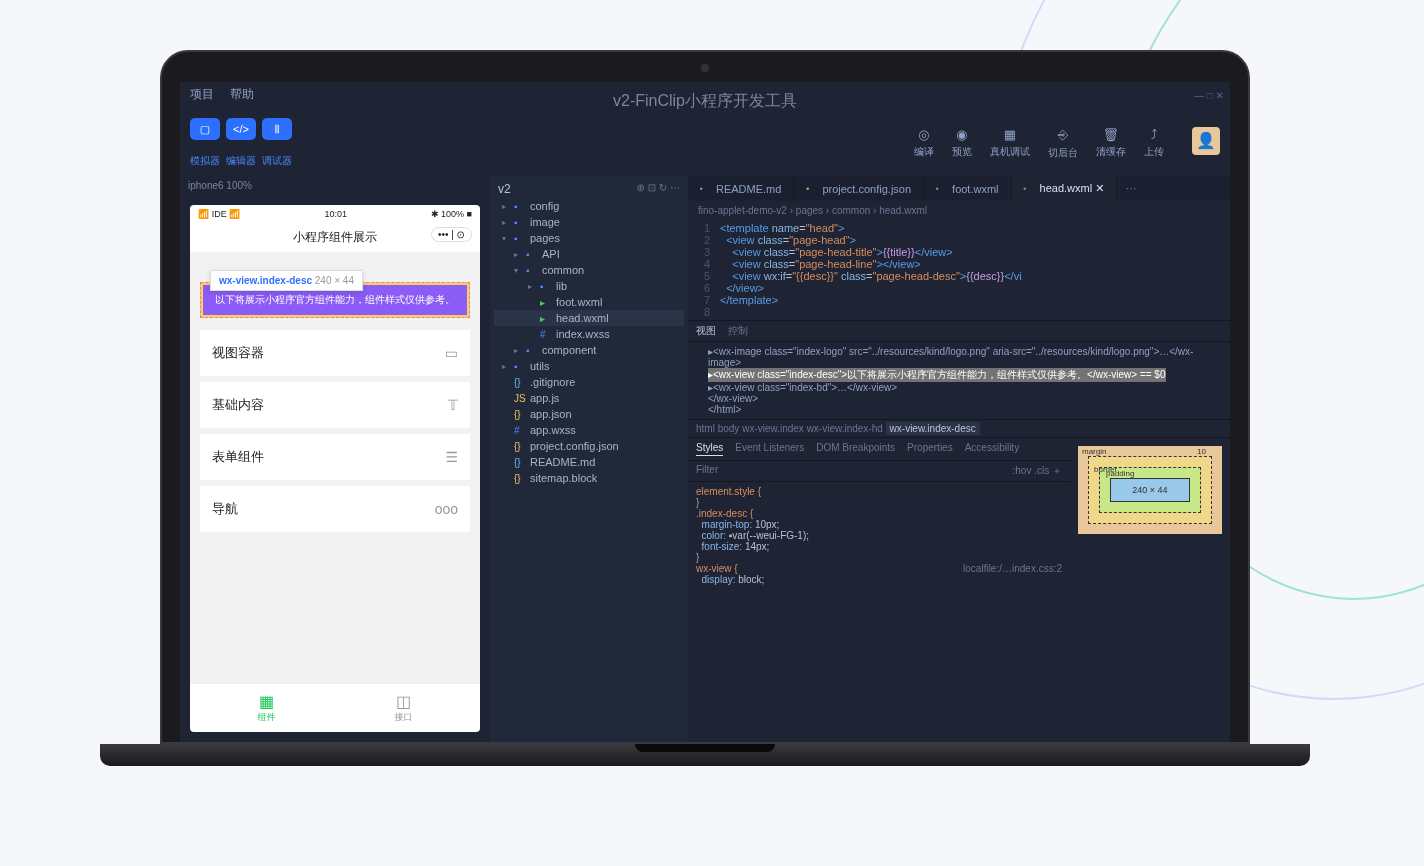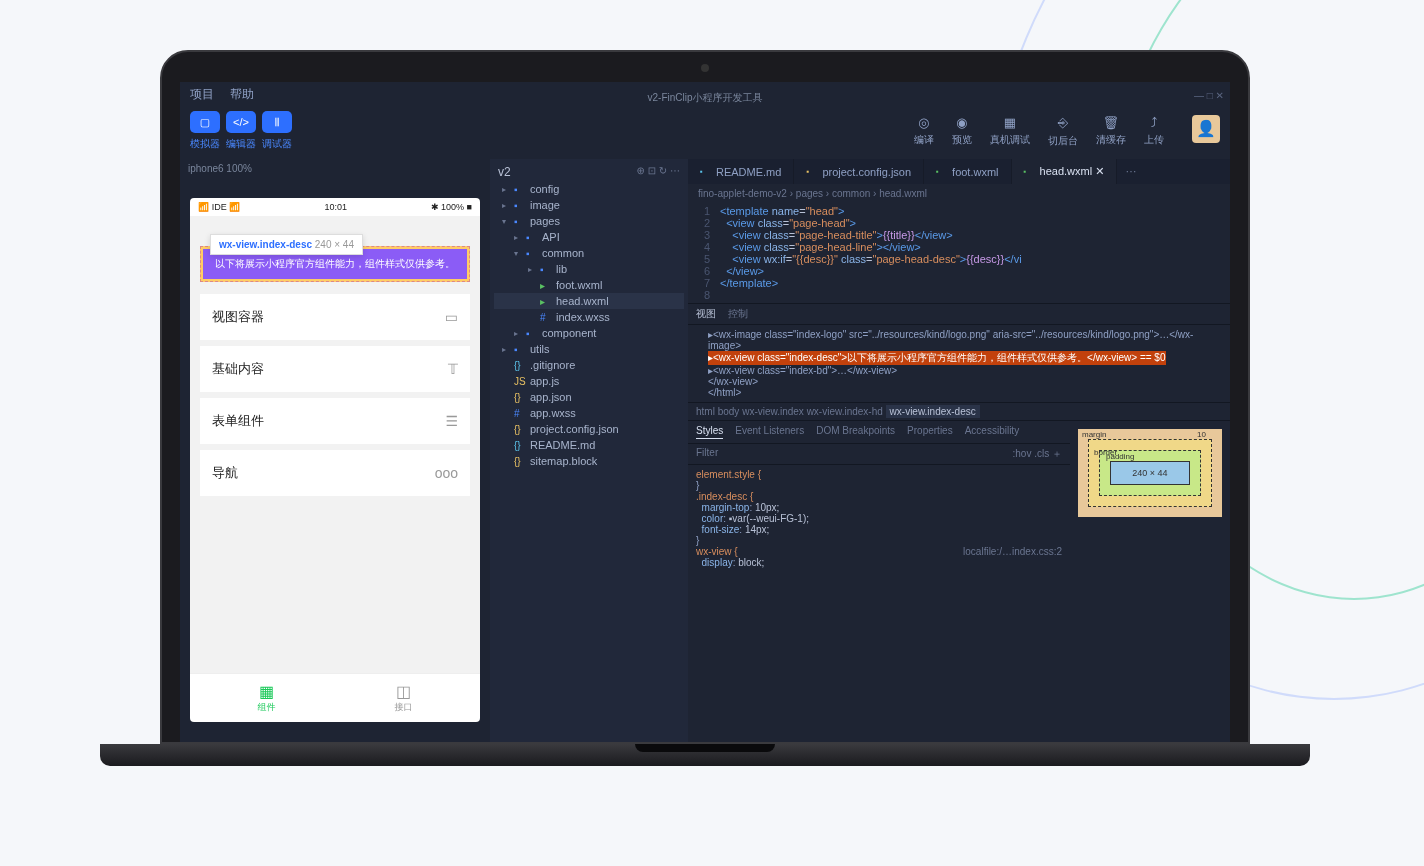--- a/index.html
+++ b/index.html
@@ -5,34 +5,34 @@
 *{box-sizing:border-box;margin:0;padding:0;font-family:-apple-system,"Segoe UI",Arial,sans-serif}
 body{background:#f5f7fa;width:1424px;height:866px;overflow:hidden;position:relative}
 .deco{position:absolute;border:2px solid;border-radius:50%;pointer-events:none}
 .deco1{width:700px;height:900px;right:-260px;top:-200px;border-color:#3b6fff33}
 .deco2{width:500px;height:700px;right:-180px;top:-100px;border-color:#1cc98d66}
 .laptop{position:absolute;left:160px;top:50px;width:1090px}
 .bezel{background:#1b1b1f;border-radius:28px 28px 0 0;padding:30px 18px 0;border:2px solid #3a3a3e}
 .cam{width:8px;height:8px;background:#333;border-radius:50%;margin:-18px auto 10px}
 .screen{background:#1e2433;height:660px;display:flex;flex-direction:column;font-size:12px;color:#b8c1d6}
 .menubar{display:flex;gap:16px;padding:4px 10px;color:#8fa0c4}
-.titlebar{text-align:center;color:#7a869c;font-size:10px;margin-top:-16px}
+.titlebar{text-align:center;color:#7a869c;font-size:16px;margin-top:-16px}
 .winctl{position:absolute;right:26px;top:40px;display:flex;gap:8px;color:#5a6580;font-size:10px}
 .toolbar{display:flex;align-items:center;padding:6px 10px 8px;gap:6px}
 .tbtn{background:#2d6fff;width:30px;height:22px;border-radius:5px;display:flex;align-items:center;justify-content:center;color:#fff;font-size:11px}
-.tlbl{color:#4a88ff;font-size:10px;margin-top:2px}
+.tlbl{color:#4a88ff;font-size:10px;margin-top:12px}
 .tcol{display:flex;flex-direction:column;align-items:center;gap:2px}
 .ricons{margin-left:auto;display:flex;gap:18px}
 .ricon{display:flex;flex-direction:column;align-items:center;color:#8fa0c4;font-size:10px;gap:3px}
 .ricon .gl{font-size:13px}
 .avatar{width:28px;height:28px;background:#e8c89a;border-radius:4px;margin-left:10px;display:flex;align-items:center;justify-content:center;font-size:16px}
 .main{flex:1;display:flex;min-height:0}
 .sim{width:310px;background:#1e2433;display:flex;flex-direction:column}
 .simhdr{color:#7a869c;font-size:10px;padding:4px 8px}
-.phone{background:#fff;margin:20px 10px;border-radius:4px;flex:1;display:flex;flex-direction:column;color:#222;overflow:hidden}
+.phone{background:#fff;margin:10px 10px;border-radius:4px;flex:1;display:flex;flex-direction:column;color:#222;overflow:hidden}
 .psb{display:flex;justify-content:space-between;padding:4px 8px;font-size:9px}
 .pttl{text-align:center;font-size:12px;font-weight:500;padding:6px;position:relative}
 .pmore{position:absolute;right:8px;top:4px;border:1px solid #ddd;border-radius:10px;padding:1px 6px;font-size:10px;display:flex;gap:4px}
 .pbody{background:#f2f2f2;flex:1;padding:30px 10px 0;position:relative}
 .tooltip{background:#fff;border:1px solid #ddd;box-shadow:0 2px 6px #0002;padding:4px 8px;font-size:10px;position:absolute;top:18px;left:20px;z-index:2}
 .tooltip b{color:#2d6fff}
 .hlbox{background:#ffcc66;border:1px dashed #d88;padding:2px;margin-bottom:12px}
 .hlin{background:#8b5cf6;color:#fff;font-size:10px;padding:8px;text-align:center}
 .plist{background:#fff;padding:14px 12px;margin-bottom:6px;display:flex;justify-content:space-between;align-items:center;font-size:13px}
 .plist .ic{color:#999;font-size:14px}
@@ -58,21 +58,21 @@
 .crumb{padding:4px 10px;font-size:10px;color:#6a7590}
 .code{font-family:Consolas,monospace;font-size:11px;padding:2px 0;flex:0 0 auto}
 .cline{display:flex}
 .lno{width:32px;text-align:right;color:#4a5570;padding-right:10px}
 .ct{white-space:pre}
 .k-tag{color:#5a9ae8}.k-attr{color:#8ab4e8}.k-str{color:#d88e5e}.k-var{color:#c89ae8}
 .dev{flex:1;display:flex;flex-direction:column;border-top:1px solid #121722;min-height:0;font-family:Consolas,monospace;font-size:10px}
 .devtabs{display:flex;gap:12px;padding:3px 8px;color:#6a7590;border-bottom:1px solid #121722}
 .devtabs .act{color:#b8c1d6}
 .dom{padding:4px 8px;color:#8fa0c4;max-height:120px;overflow:hidden}
-.dom .sel{background:#c2410c;color:#fff;display:inline-block}
+.dom .sel{background:#737373;color:#fff;display:inline-block}
 .domln{padding-left:12px}
 .bcrumb{padding:3px 8px;border-top:1px solid #121722;border-bottom:1px solid #121722;color:#6a7590}
 .bcrumb span.act{background:#2a3348;color:#b8c1d6;padding:1px 4px}
 .devbot{display:flex;flex:1;min-height:0}
 .styles{flex:1;padding:0;overflow:hidden}
 .stabs{display:flex;gap:12px;padding:4px 8px;border-bottom:1px solid #121722;color:#6a7590}
 .stabs .act{color:#d8e0f0;border-bottom:1px solid #d8e0f0;padding-bottom:2px}
 .sfilt{display:flex;padding:3px 8px;color:#6a7590;border-bottom:1px solid #121722}
 .sfilt .r{margin-left:auto}
 .scode{padding:4px 8px;color:#8fa0c4}
@@ -148,20 +148,24 @@
 
    <div class="main">
     <div class="sim">
      <div class="simhdr">iphone6 100%</div>
      <div class="phone">
       <div class="psb">
        <span>📶 IDE 📶</span>
                 <span>10:01</span>
                 <span>✱ 100% ■</span>
       </div>
+      <div class="pttl">
+       <span>小程序组件展示</span>
+       <span class="pmore">••• | ⊙</span>
+      </div>
       <div class="pbody">
        <div class="tooltip">
         <b>wx-view.index-desc</b> <span style="color:#999">240 × 44</span>
        </div>
        <div class="hlbox">
         <div class="hlin">以下将展示小程序官方组件能力，组件样式仅供参考。</div>
        </div>
        <div id="plist">
                   <div class="plist">
                     <span>视图容器</span>

